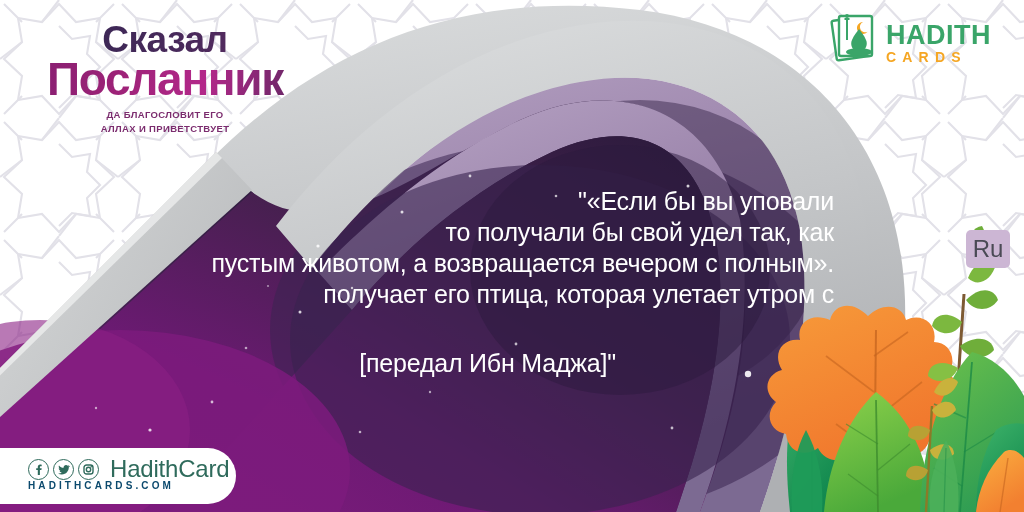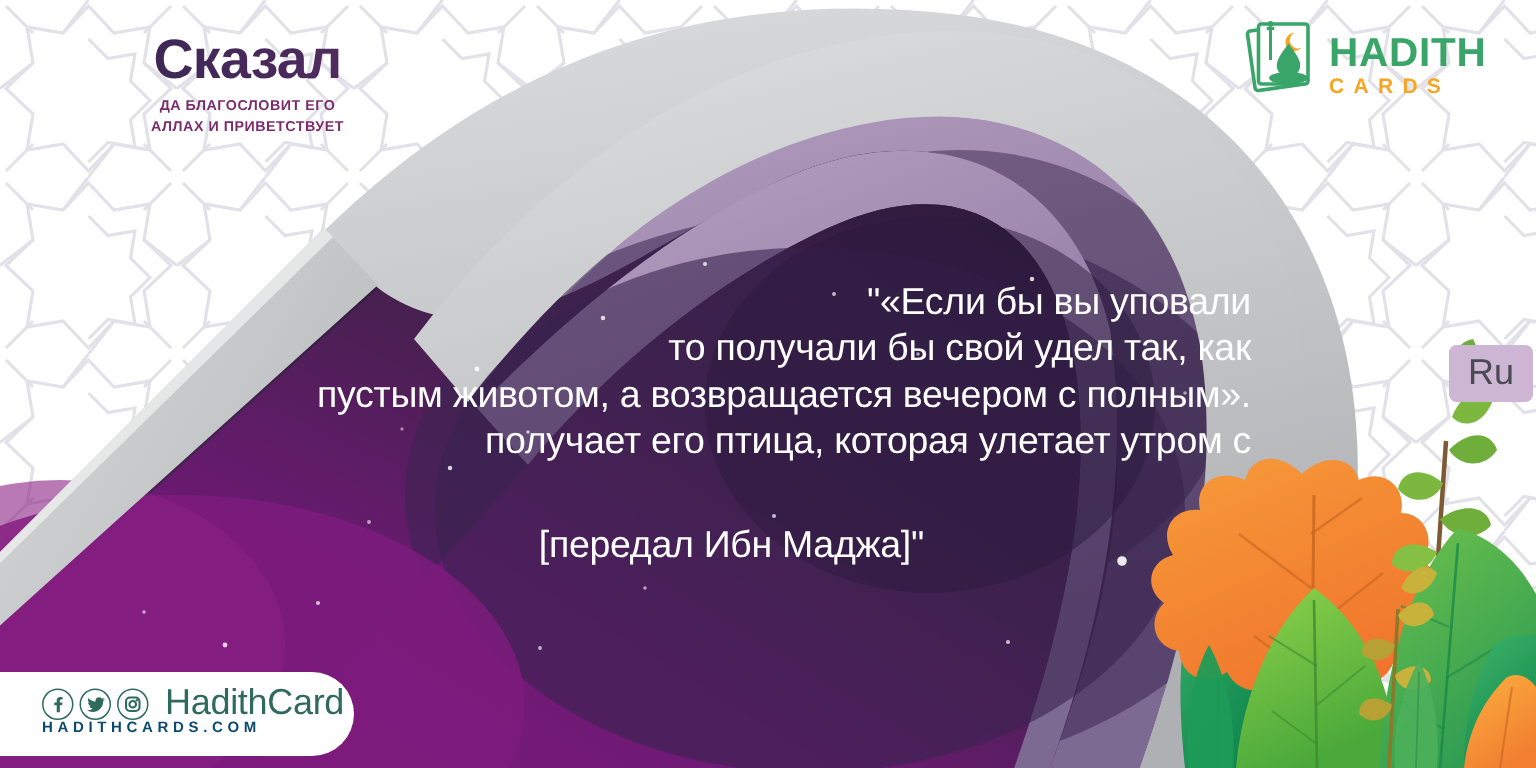--- a/index.html
+++ b/index.html
@@ -96,21 +96,21 @@
     line-height: 31px;
     letter-spacing: -0.2px;
     padding-right: 218px;
     white-space: nowrap;
   }
 
   
   .ru-badge {
     position: absolute;
     left: 966px; top: 230px;
-    width: 56px; height: 38px;
+    width: 44px; height: 38px;
     background: #ccb6d4;
     border-radius: 5px;
     display: flex;
     align-items: center;
     justify-content: center;
     font-size: 24px;
     color: #4a4a55;
     letter-spacing: 0px;
     z-index: 55;
   }
@@ -367,20 +367,21 @@
     <g>
       <path d="M 946 440 C 932 466 928 490 930 512 L 958 512 C 960 486 956 460 946 440 Z" fill="#4db05a" opacity="0.9"></path>
       <path d="M 946 448 L 944 512" stroke="#1c8a46" stroke-width="1.2" fill="none" opacity="0.5"></path>
     </g>
 
     <path d="M 806 430 C 794 452 790 482 792 512 L 822 512 C 824 480 818 452 806 430 Z" fill="#1f9b58" opacity="0.95"></path>
   </svg>
 
   <div class="header-block">
     <div class="hl-said">Сказал</div>
+    <div class="hl-messenger">Посланник</div>
     <div class="hl-sub">
       <div>ДА БЛАГОСЛОВИТ ЕГО</div>
       <div>АЛЛАХ И ПРИВЕТСТВУЕТ</div>
     </div>
   </div>
 
   <div class="logo">
     <svg width="56" height="56" viewBox="0 0 56 56">
       <g transform="rotate(-8 28 28)">
         <rect x="8" y="8" width="34" height="40" rx="2" fill="#ffffff" stroke="#3aa569" stroke-width="2.4"></rect>

